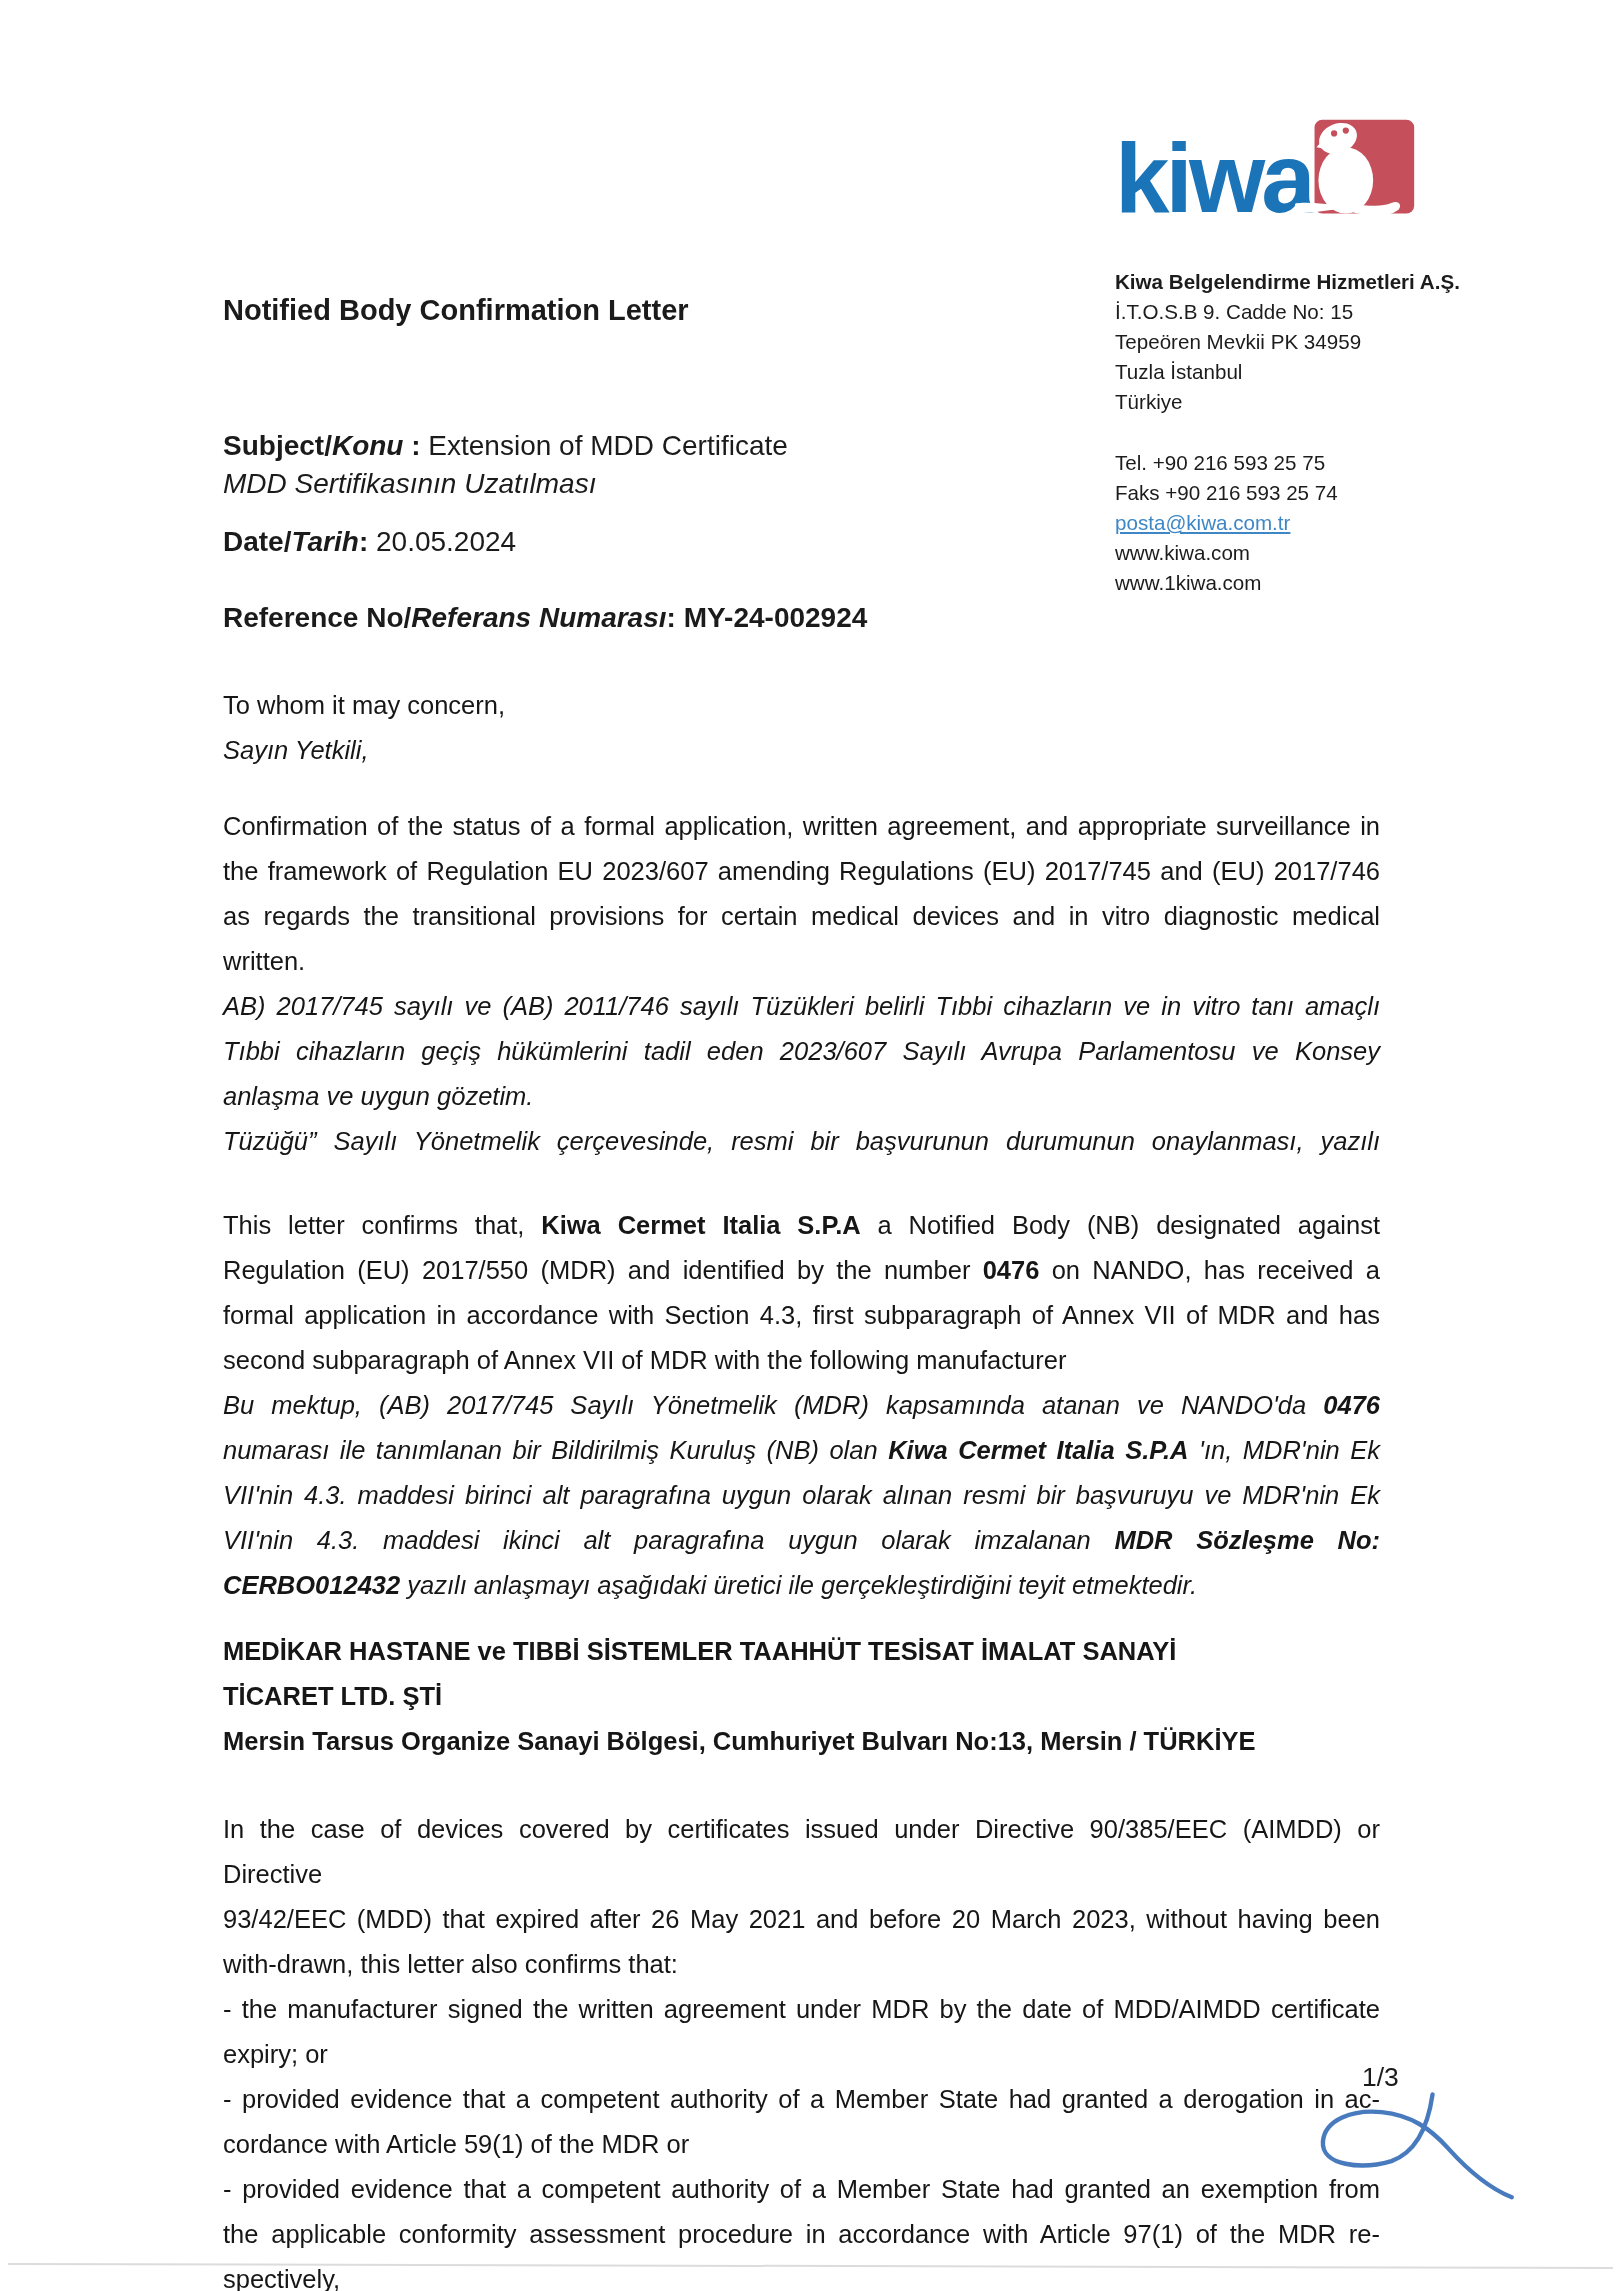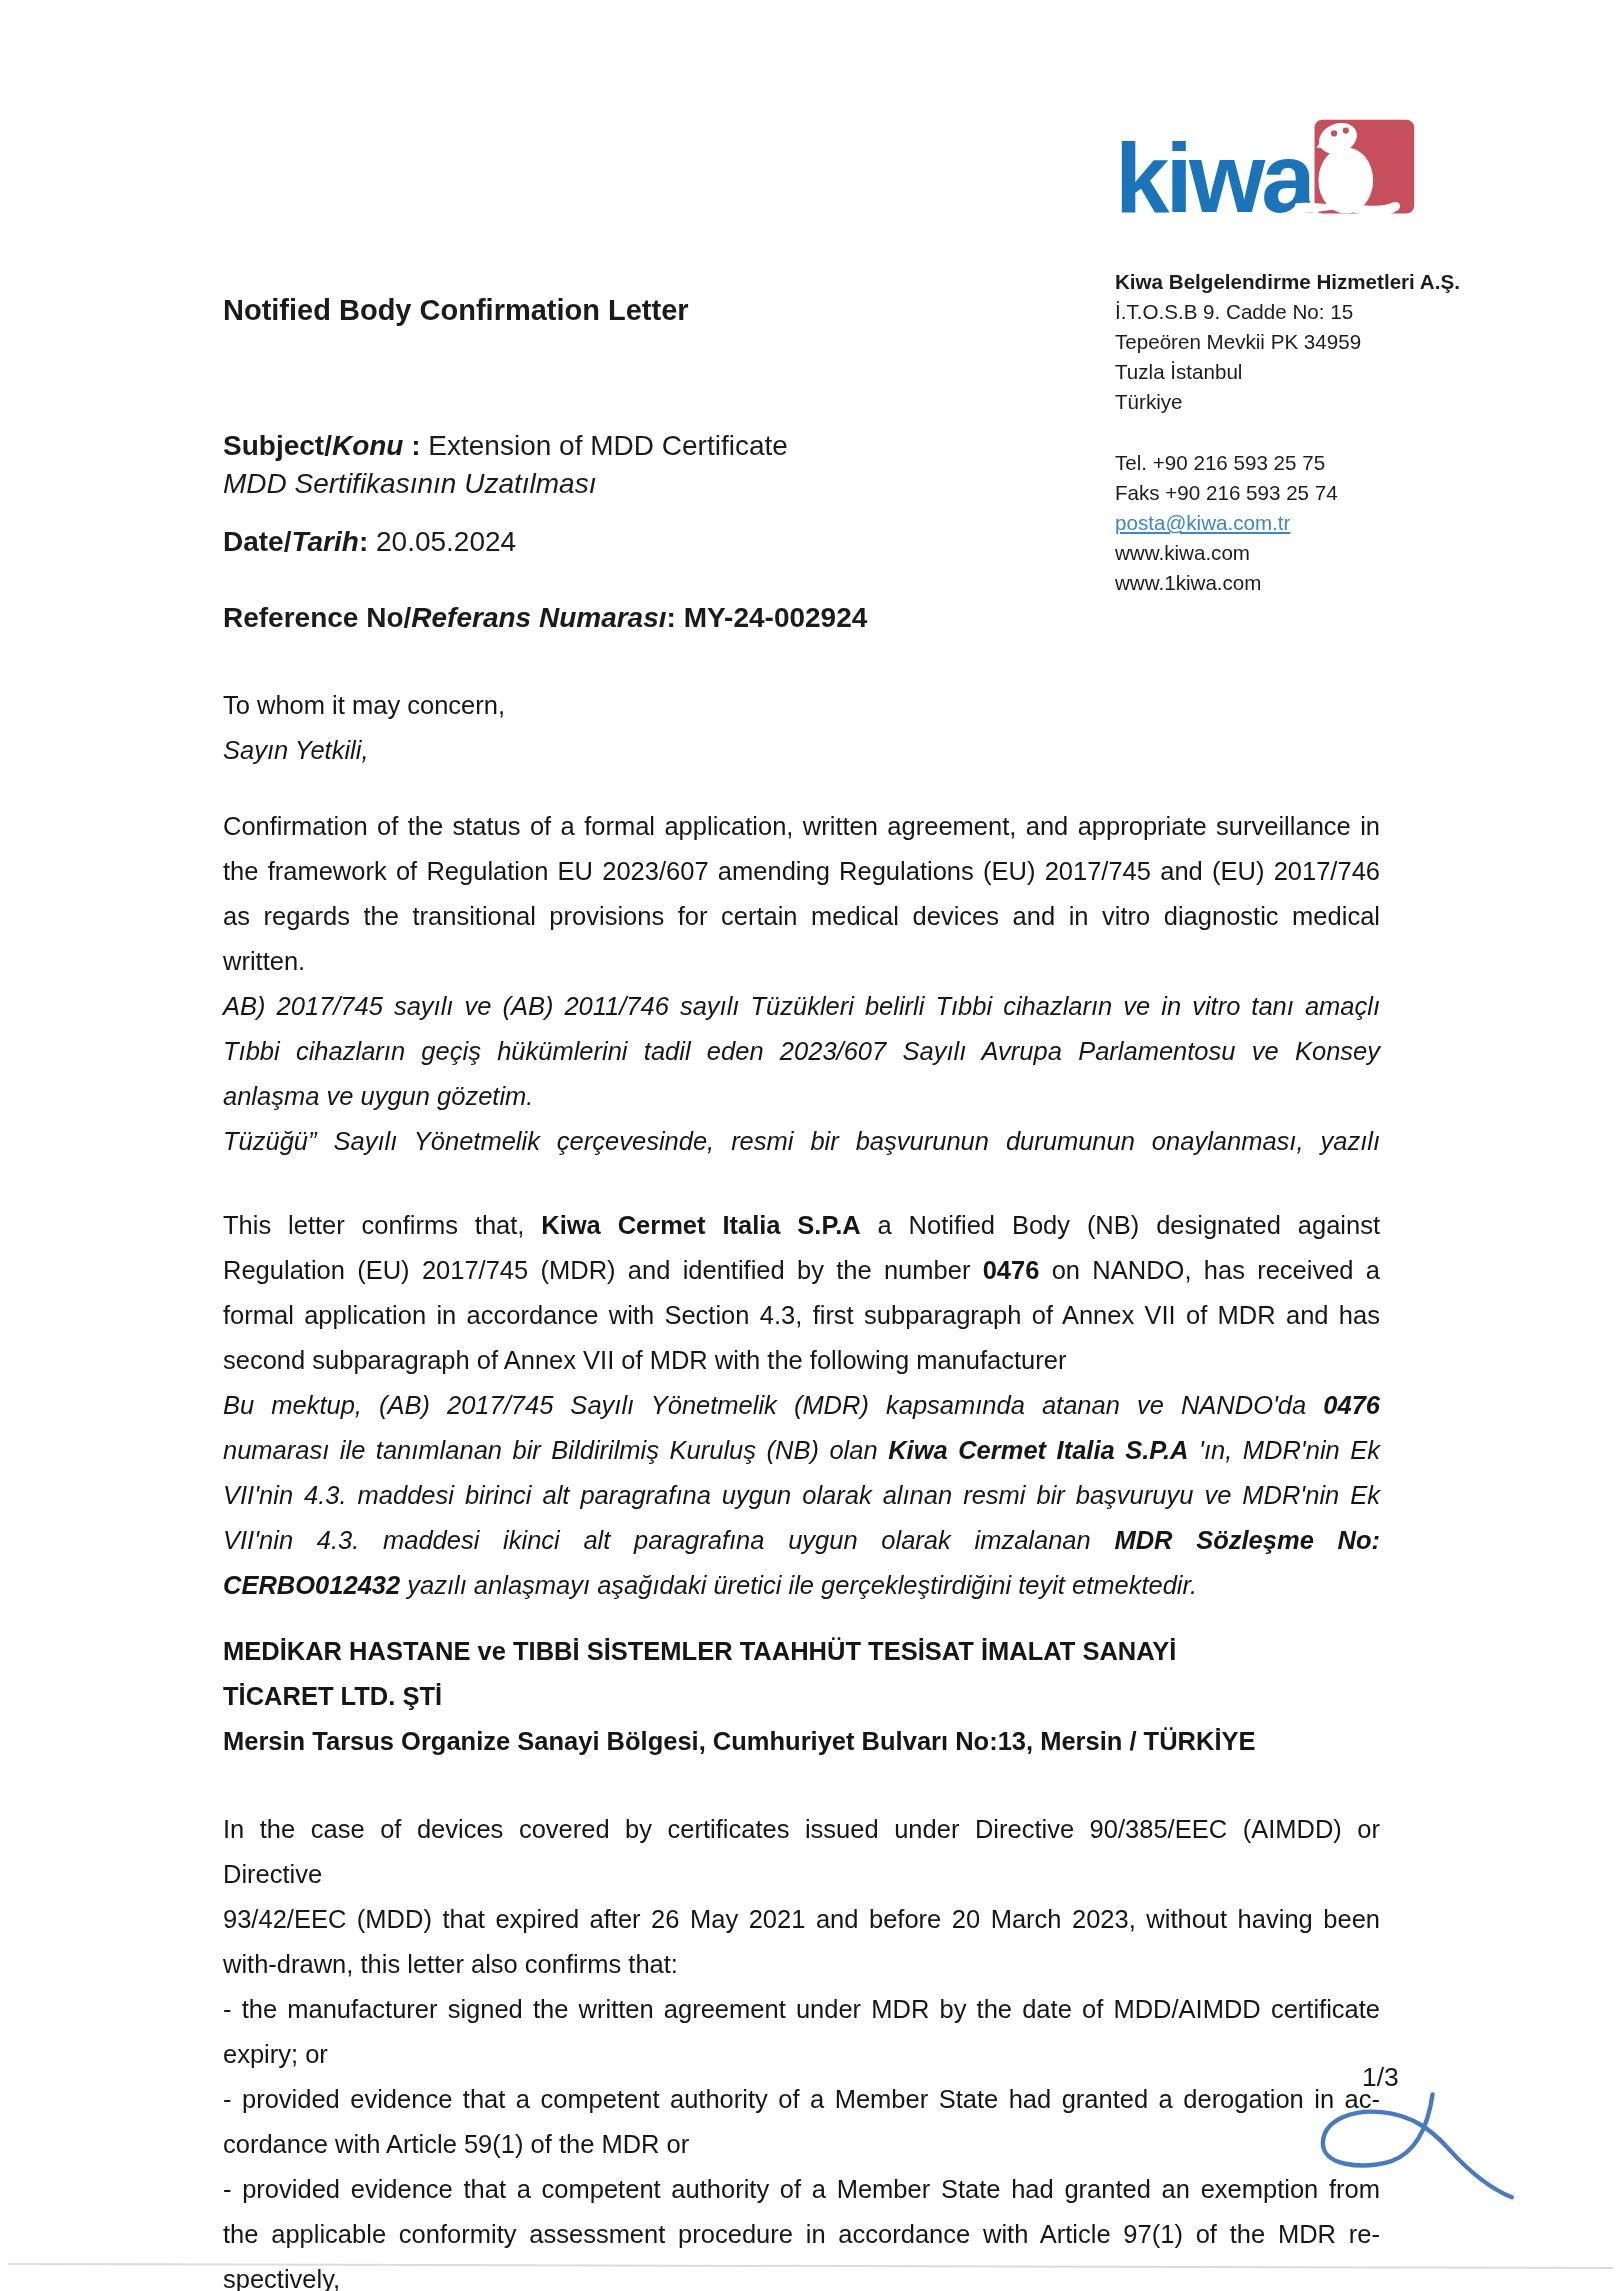--- a/index.html
+++ b/index.html
@@ -101,21 +101,21 @@
       <div class="line just"><span>Confirmation of the status of a formal application, written agreement, and appropriate surveillance in</span></div>
       <div class="line just"><span>the framework of Regulation EU 2023/607 amending Regulations (EU) 2017/745 and (EU) 2017/746</span></div>
       <div class="line just"><span>as regards the transitional provisions for certain medical devices and in vitro diagnostic medical</span></div>
       <div class="line"><span>written.</span></div>
       <div class="line just"><span class="i">AB) 2017/745 sayılı ve (AB) 2011/746 sayılı Tüzükleri belirli Tıbbi cihazların ve in vitro tanı amaçlı</span></div>
       <div class="line just"><span class="i">Tıbbi cihazların geçiş hükümlerini tadil eden 2023/607 Sayılı Avrupa Parlamentosu ve Konsey</span></div>
       <div class="line"><span class="i">anlaşma ve uygun gözetim.</span></div>
       <div class="line just"><span class="i">Tüzüğü” Sayılı Yönetmelik çerçevesinde, resmi bir başvurunun durumunun onaylanması, yazılı</span></div>
       <div style="height: 39px;"></div>
       <div class="line just"><span>This letter confirms that, </span><span class="b">Kiwa Cermet Italia S.P.A</span><span> a Notified Body (NB) designated against</span></div>
-      <div class="line just"><span>Regulation (EU) 2017/745 (MDR) and identified by the number </span><span class="b">0476</span><span> on NANDO, has received a</span></div>
+      <div class="line just"><span>Regulation (EU) 2017/550 (MDR) and identified by the number </span><span class="b">0476</span><span> on NANDO, has received a</span></div>
       <div class="line just"><span>formal application in accordance with Section 4.3, first subparagraph of Annex VII of MDR and has</span></div>
       <div class="line"><span>second subparagraph of Annex VII of MDR with the following manufacturer</span></div>
       <div class="line just"><span class="i">Bu mektup, (AB) 2017/745 Sayılı Yönetmelik (MDR) kapsamında atanan ve NANDO'da </span><span class="b i">0476</span></div>
       <div class="line just"><span class="i">numarası ile tanımlanan bir Bildirilmiş Kuruluş (NB) olan </span><span class="b i">Kiwa Cermet Italia S.P.A</span><span class="i"> 'ın, MDR'nin Ek</span></div>
       <div class="line just"><span class="i">VII'nin 4.3. maddesi birinci alt paragrafına uygun olarak alınan resmi bir başvuruyu ve MDR'nin Ek</span></div>
       <div class="line just"><span class="i">VII'nin 4.3. maddesi ikinci alt paragrafına uygun olarak imzalanan </span><span class="b i">MDR Sözleşme No:</span></div>
       <div class="line"><span class="b i">CERBO012432</span><span class="i"> yazılı anlaşmayı aşağıdaki üretici ile gerçekleştirdiğini teyit etmektedir.</span></div>
       <div style="height: 20.6px;"></div>
       <div class="line"><span class="b">MEDİKAR HASTANE ve TIBBİ SİSTEMLER TAAHHÜT TESİSAT İMALAT SANAYİ</span></div>
       <div class="line"><span class="b">TİCARET LTD. ŞTİ</span></div>

